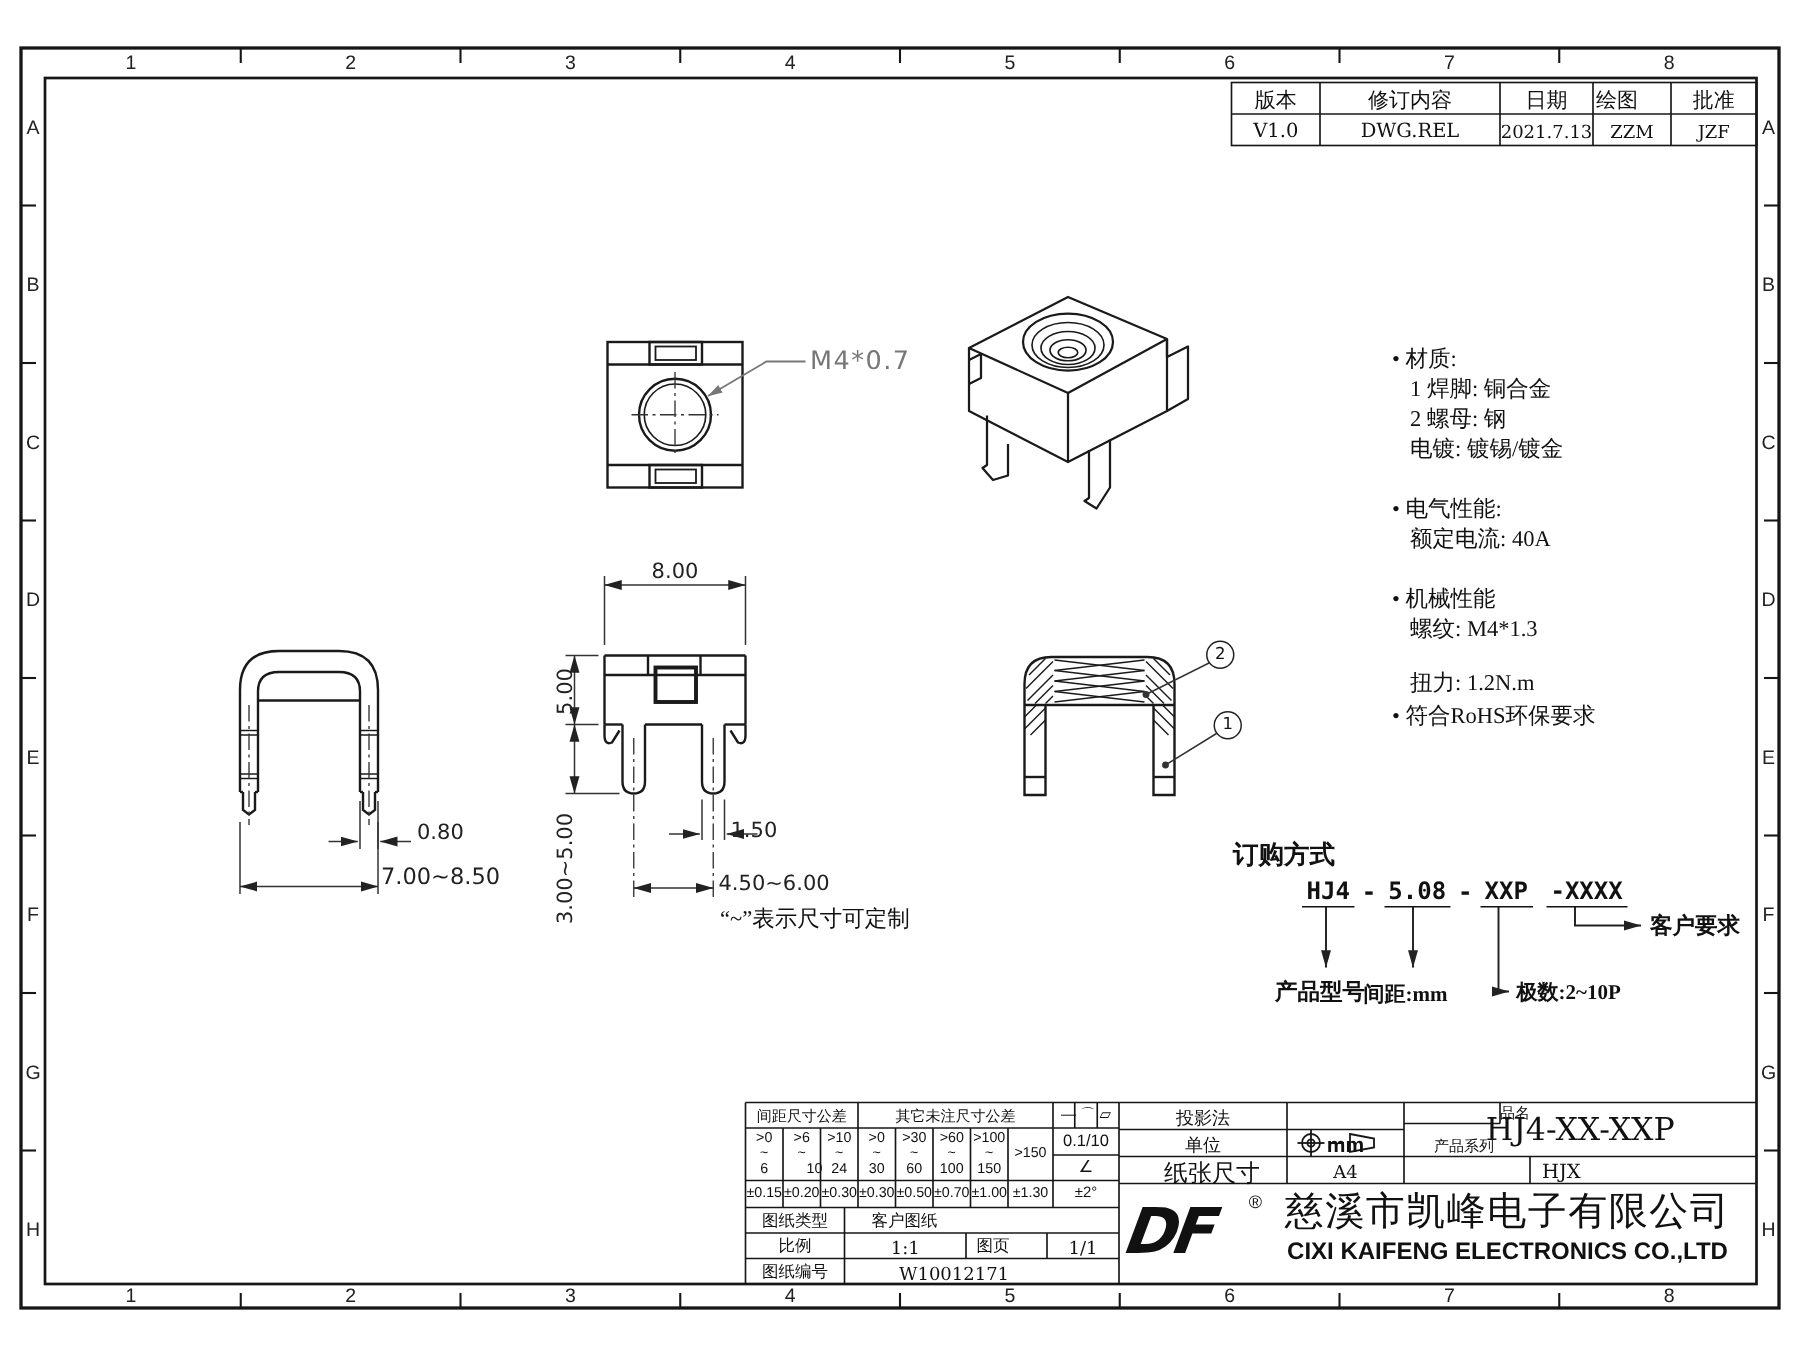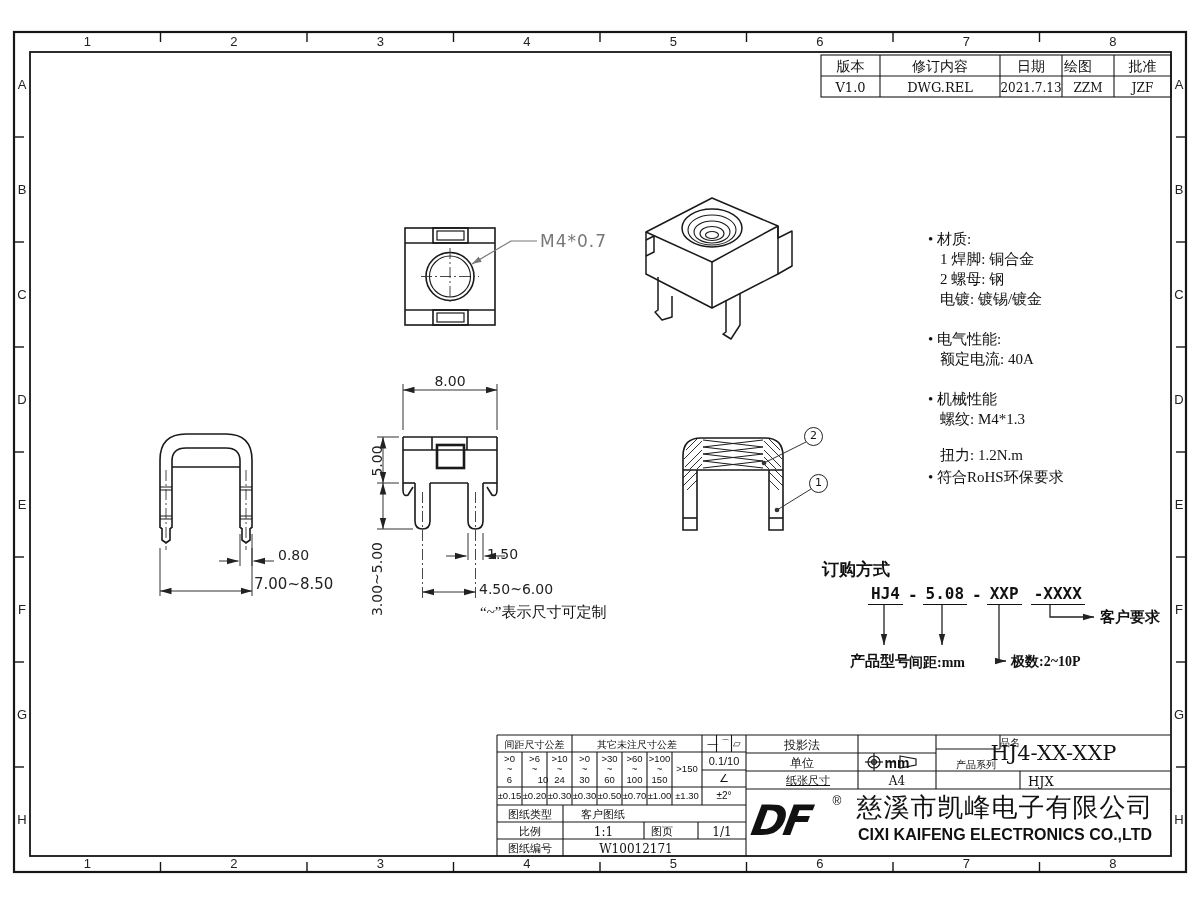--- a/index.html
+++ b/index.html
@@ -346,21 +346,21 @@
 <div class="tb" style="left:563px;top:809px;width:80px;">客户图纸</div>
 <div class="tb" style="left:497px;top:826px;width:66px;">比例</div>
 <div class="tb serifv" style="left:563px;top:826px;width:81px;font-size:12px;">1:1</div>
 <div class="tb" style="left:644px;top:826px;width:36px;">图页</div>
 <div class="tb serifv" style="left:698px;top:826px;width:48px;font-size:12px;">1/1</div>
 <div class="tb" style="left:497px;top:843px;width:66px;">图纸编号</div>
 <div class="tb serifv" style="left:563px;top:843px;width:146px;font-size:12px;">W10012171</div>
 
 <div class="tb" style="left:746px;top:739px;width:112px;font-size:12px;">投影法</div>
 <div class="tb" style="left:746px;top:757px;width:112px;font-size:12px;">单位</div>
-<div class="tb" style="left:746px;top:775px;width:124px;font-size:11px;text-decoration:underline;">纸张尺寸</div>
+<div class="tb" style="left:746px;top:775px;width:124px;font-size:16px;">纸张尺寸</div>
 <div class="tb" style="left:858px;top:756px;width:78px;font-size:14px;font-weight:bold;">mm</div>
 <div class="tb serifv" style="left:858px;top:775px;width:78px;font-size:12px;">A4</div>
 <div class="tb" style="left:936px;top:738px;width:64px;font-size:10px;padding-left:42px;">品名</div>
 <div class="tb serifv" style="left:936px;top:742px;width:235px;font-size:21px;">HJ4-XX-XXP</div>
 <div class="tb" style="left:936px;top:760px;width:80px;font-size:10px;">产品系列</div>
 <div class="tb serifv" style="left:1028px;top:775px;width:100px;font-size:13px;text-align:left;">HJX</div>
 
 <div class="logo" style="left:752px;top:800px;">DF</div>
 <div class="tb" style="left:830px;top:795px;width:14px;font-size:12px;">®</div>
 <div class="tb" style="left:840px;top:794px;width:330px;font-size:26px;font-weight:500;letter-spacing:1px;">慈溪市凯峰电子有限公司</div>

